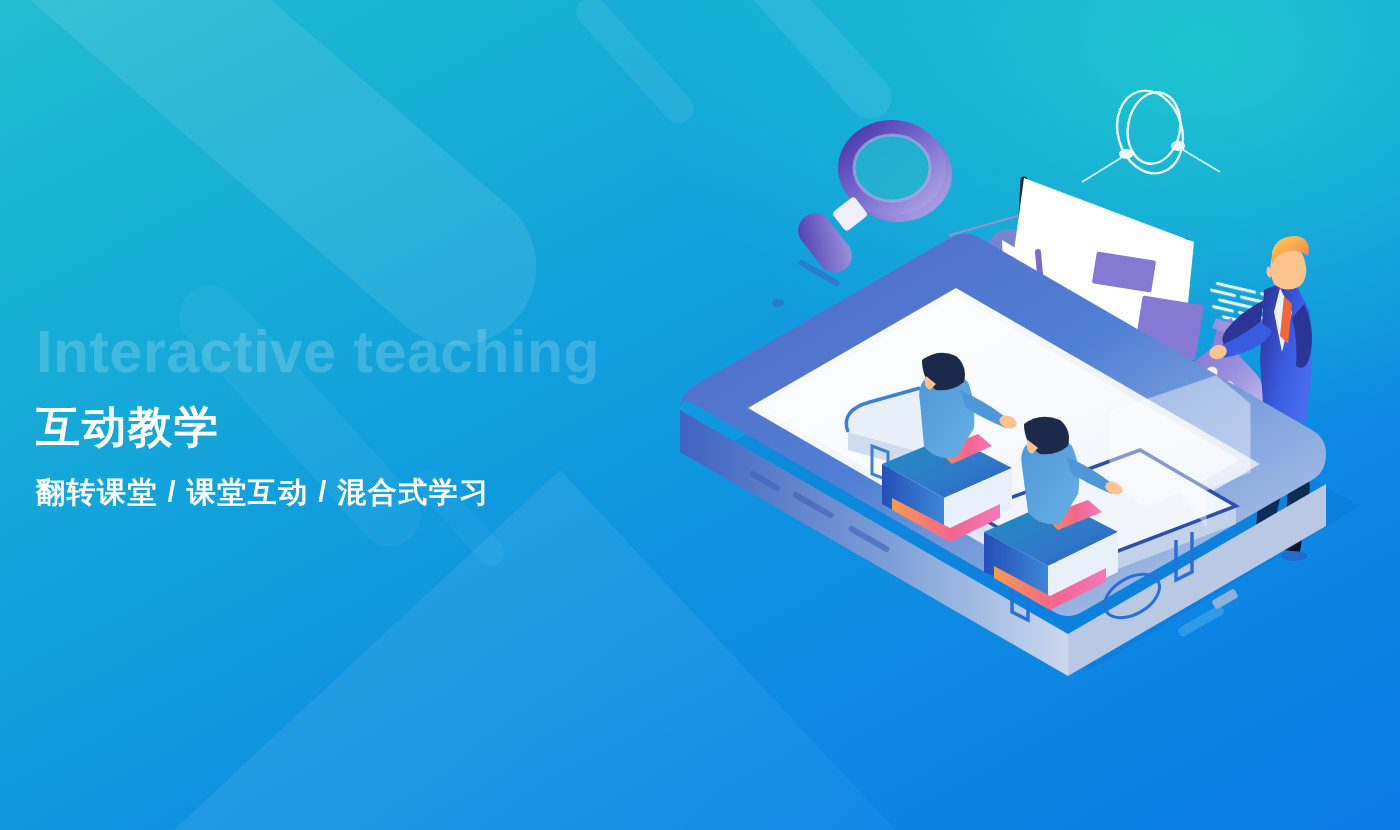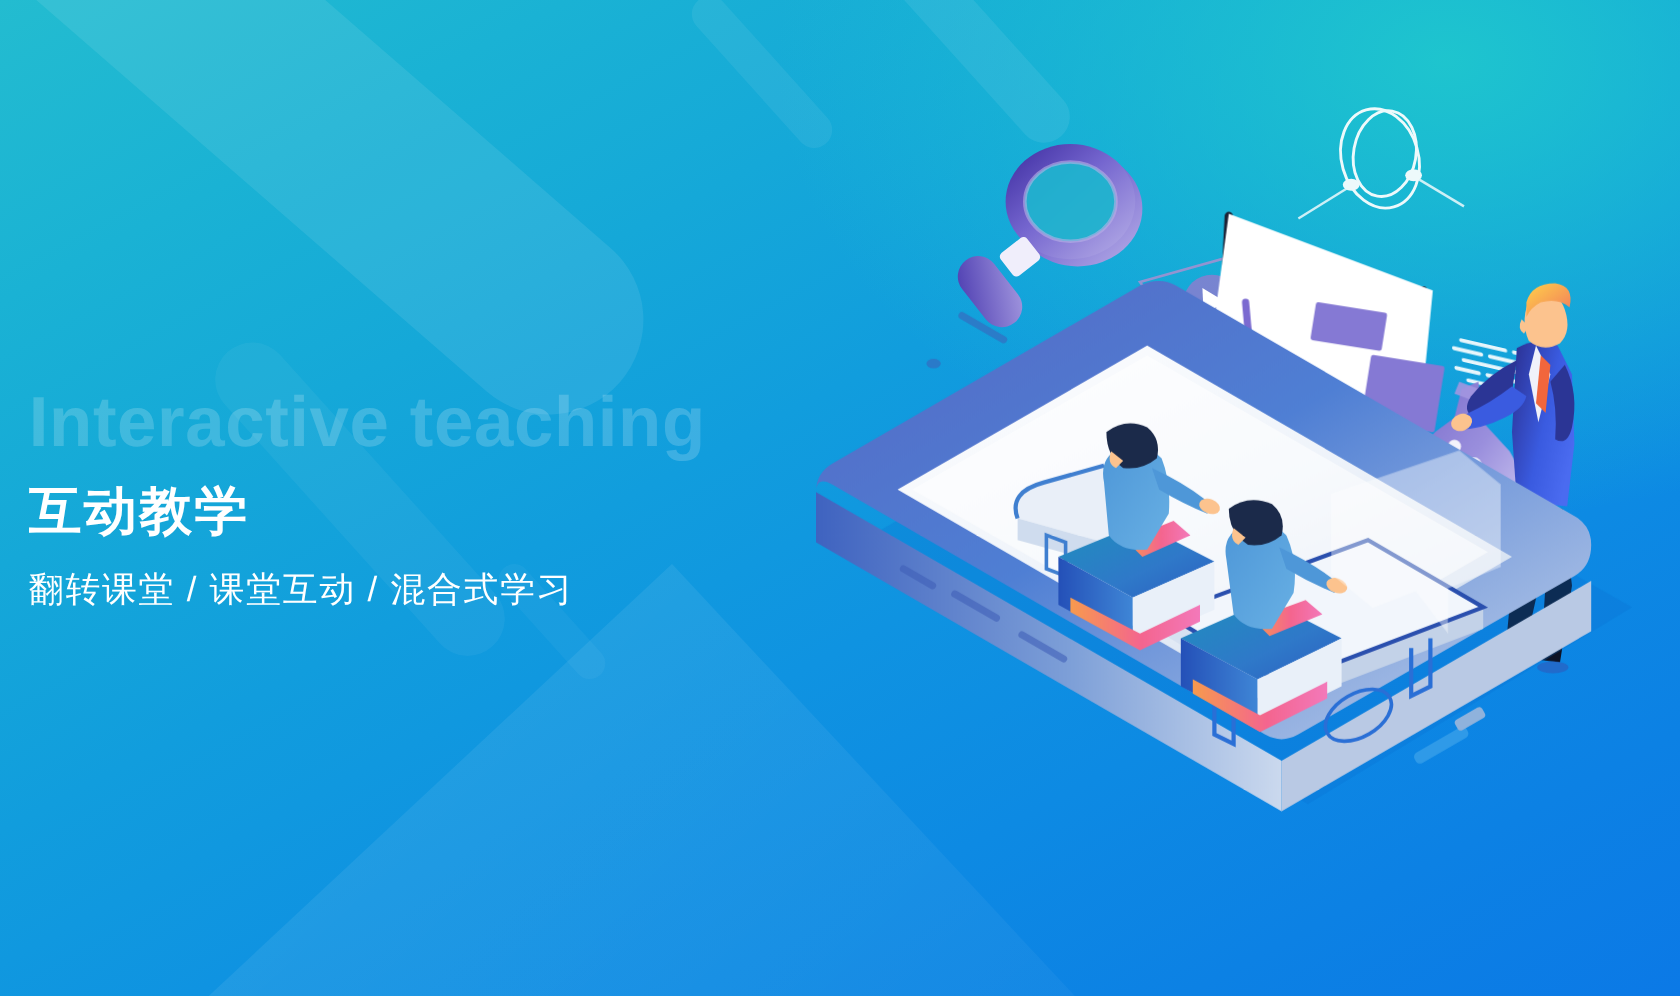--- a/index.html
+++ b/index.html
@@ -30,33 +30,33 @@
   .streak.s2 { width:160px; height:30px; left:555px; top:45px; transform:rotate(48deg); opacity:.75; }
   .streak.s3 { width:215px; height:43px; left:705px; top:12px; transform:rotate(48deg); opacity:.85; }
   .streak.s4 { width:330px; height:62px; left:135px; top:385px; transform:rotate(48deg); opacity:.55; }
   .streak.s5 { width:120px; height:26px; left:400px; top:505px; transform:rotate(48deg); opacity:.45; }
 
   .wedge { position:absolute; background:rgba(255,255,255,0.055); pointer-events:none; }
   .wedge.w1 { width:1000px; height:700px; left:560px; top:470px; transform:rotate(47deg);
               transform-origin:0 0; background:linear-gradient(90deg,rgba(255,255,255,0.07),rgba(255,255,255,0.0)); }
 
   
-  #textblock { position:absolute; left:24px; top:322px; width:700px; z-index:40; }
+  #textblock { position:absolute; left:36px; top:322px; width:700px; z-index:40; }
   #ghost-title {
     font-size:59px; font-weight:bold; letter-spacing:0.5px;
     color:rgba(255,255,255,0.185); line-height:1.02; white-space:nowrap;
   }
   #main-title {
     margin-top:21px;
     font-size:44px; font-weight:bold; color:#ffffff; letter-spacing:2px;
     line-height:1.08; white-space:nowrap;
   }
   #subtitle {
     margin-top:24px;
-    font-size:29px; font-weight:normal; color:#ffffff; letter-spacing:1.5px;
+    font-size:29px; font-weight:bold; color:#ffffff; letter-spacing:1.5px;
     line-height:1.2; white-space:nowrap;
   }
 
   
   #illustration { position:absolute; left:620px; top:60px; width:790px; height:760px; z-index:30; }
   #illustration svg { display:block; width:790px; height:760px; overflow:visible; }
 </style>
 </head>
 <body>
 

